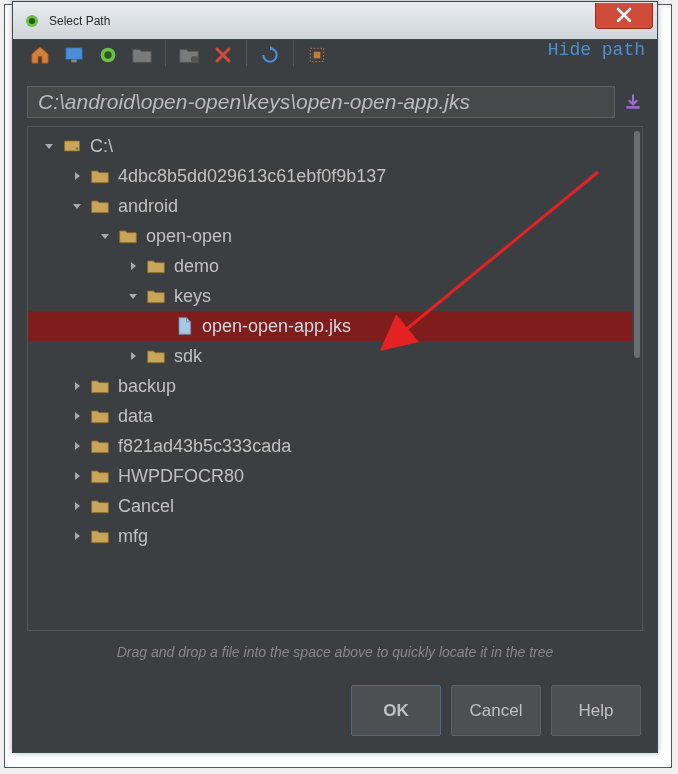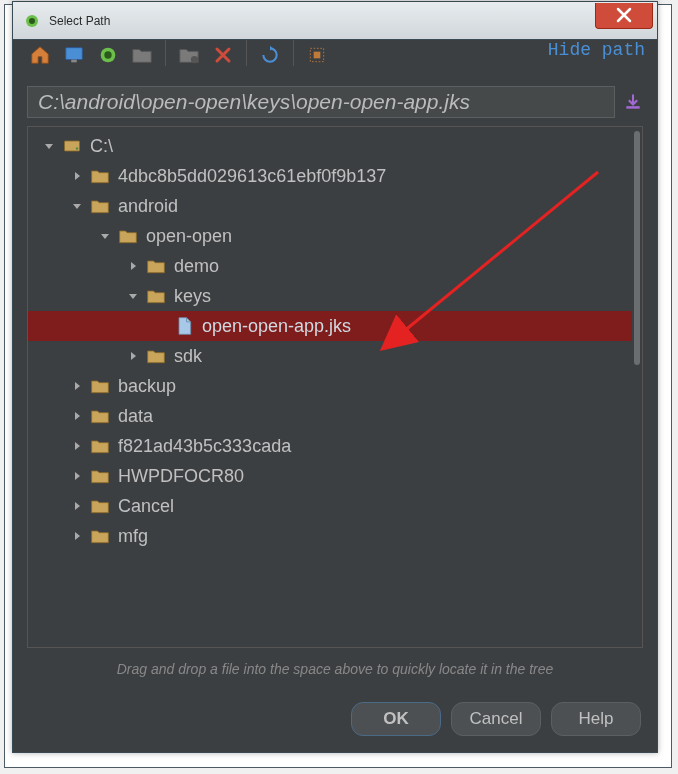--- a/index.html
+++ b/index.html
@@ -166,30 +166,30 @@
     line-height: 1.4;
   }
   .buttons {
     display: flex;
     justify-content: flex-end;
     gap: 10px;
     padding: 10px 16px 16px 16px;
   }
   .btn {
     min-width: 90px;
-    height: 34px;
+    height: 51px;
     background: #4c5052;
     border: 1px solid #5a5f61;
     color: #c0c0c0;
     font-size: 17px;
     display: flex;
     align-items: center;
     justify-content: center;
     cursor: pointer;
-    border-radius: 12px;
+    border-radius: 2px;
   }
   .btn.primary {
     border: 1px solid #4a6a88;
     font-weight: 600;
   }
   .arrow-overlay {
     position: absolute;
     pointer-events: none;
   }
   svg { display: block; }

